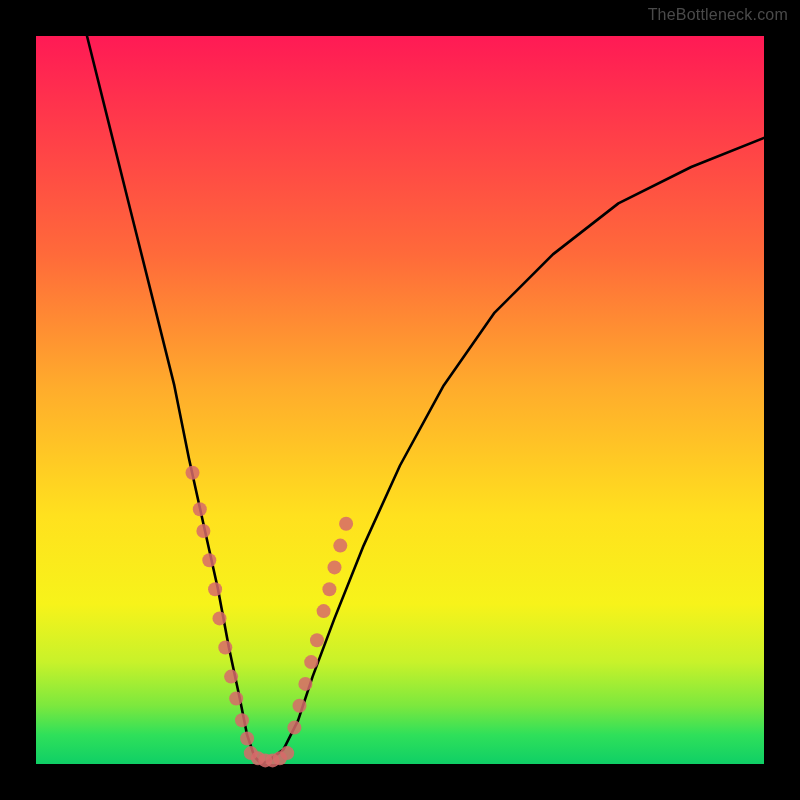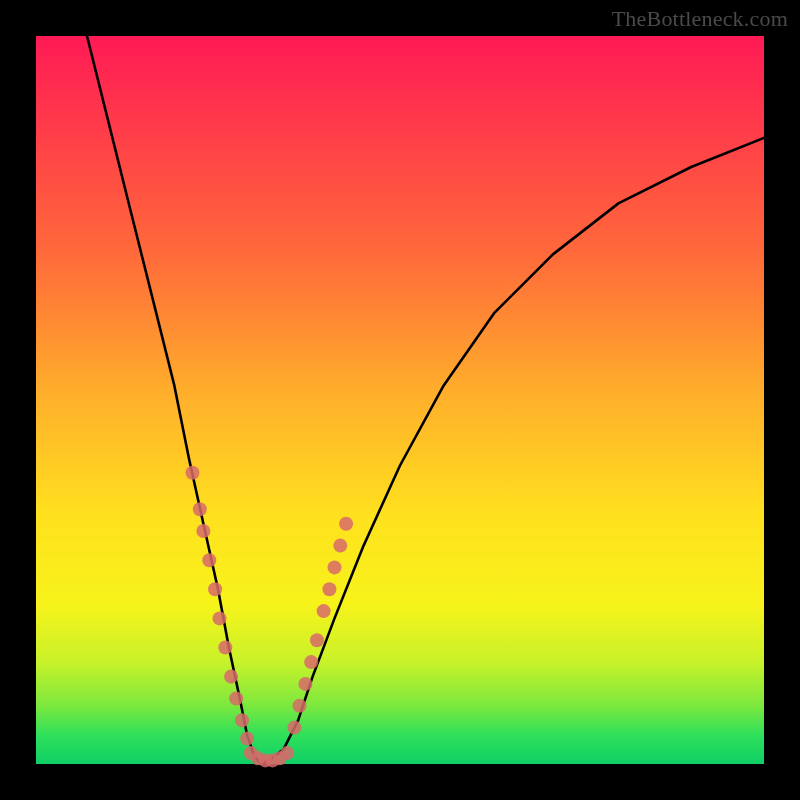--- a/index.html
+++ b/index.html
@@ -36,24 +36,24 @@
       #7ce83e 92%,
       #2fe05a 96%,
       #0fcf66 100%
     );
   }
   .watermark {
     position: absolute;
     top: 6px;
     right: 12px;
     color: #4a4a4a;
-    font-size: 22px;
+    font-size: 16px;
     font-weight: 500;
     letter-spacing: 0.2px;
-    font-family: Liberation Serif, serif;
+    font-family: Liberation Sans, sans-serif;
   }
   svg.curve {
     position: absolute;
     left: 0;
     top: 0;
     width: 728px;
     height: 728px;
     overflow: visible;
   }
 </style>

